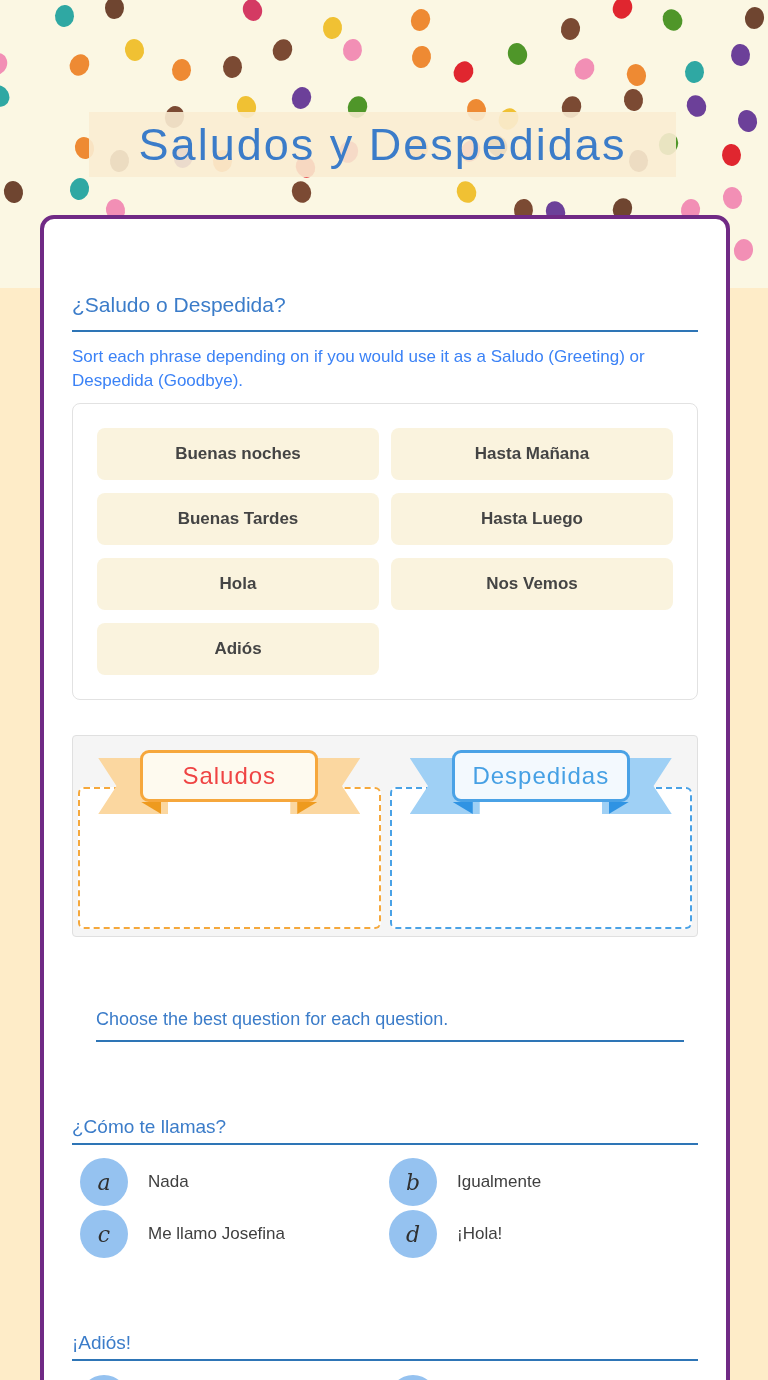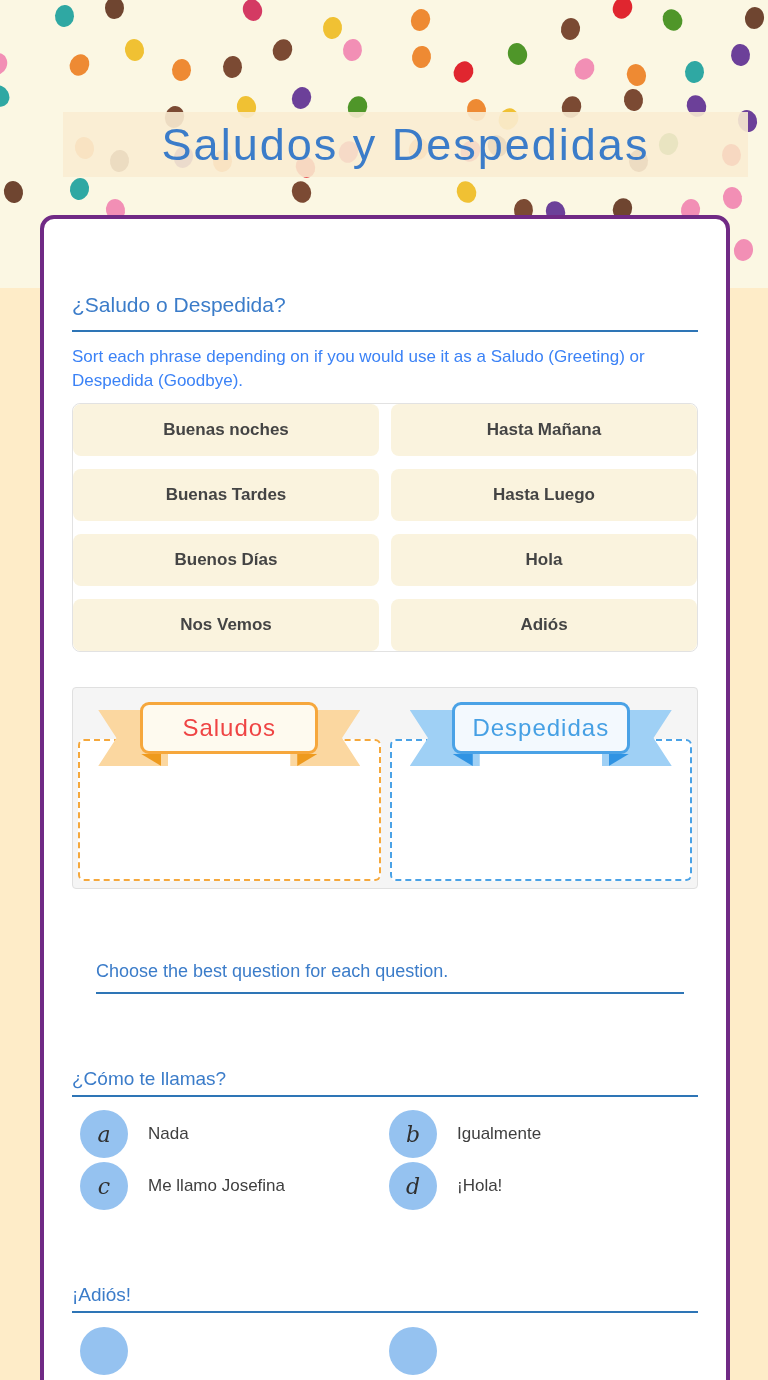--- a/index.html
+++ b/index.html
@@ -14,21 +14,21 @@
 
   
   .header-bg {
     position:absolute; top:0; left:0; width:768px; height:288px;
     background:#fbf7e3; overflow:hidden; z-index:0;
   }
   .dot {
     position:absolute; width:19px; height:22px; border-radius:50%;
   }
   .title-banner {
-    position:absolute; left:63px; top:112px; width:685px; height:65px;
+    position:absolute; left:89px; top:112px; width:587px; height:65px;
     background:rgba(250,236,210,0.9);
     display:flex; align-items:center; justify-content:center;
     z-index:1;
   }
   .title-banner h1 {
     font-size:45px; font-weight:normal; letter-spacing:2px;
     color:#3b7cc9;
   }
 
   
@@ -42,21 +42,21 @@
   .hw-heading {
     font-weight:normal; color:#3b7cc9;
     border-bottom:2px solid #2e75b6;
   }
   .heading-1 { margin-top:71px; font-size:21px; line-height:30px; padding-bottom:10px; }
   .instructions { margin-top:13px; font-size:17px; line-height:24px; color:#3b82f6; }
 
   
   .chip-bank {
     margin-top:10px; border:1px solid #e2e2e2; border-radius:8px; background:#fff;
-    padding:0; display:grid; grid-template-columns:1fr 1fr; gap:13px 12px;
+    padding:24px; display:grid; grid-template-columns:1fr 1fr; gap:13px 12px;
   }
   .chip {
     height:52px; background:#faf3de; border-radius:8px;
     display:flex; align-items:center; justify-content:center;
     font-size:17px; font-weight:bold; color:#444; cursor:grab;
   }
 
   
   .drop-panel {
     margin-top:35px; height:202px; background:#f5f5f5;
@@ -196,21 +196,20 @@
   <div class="card-inner">
 
     <h2 class="hw-heading heading-1">¿Saludo o Despedida?</h2>
     <p class="instructions">Sort each phrase depending on if you would use it as a Saludo (Greeting) or Despedida (Goodbye).</p>
 
     <div class="chip-bank">
       <div class="chip">Buenas noches</div>
       <div class="chip">Hasta Mañana</div>
       <div class="chip">Buenas Tardes</div>
       <div class="chip">Hasta Luego</div>
-      <div class="chip">Buenos Días</div>
       <div class="chip">Hola</div>
       <div class="chip">Nos Vemos</div>
       <div class="chip">Adiós</div>
     </div>
 
     <div class="drop-panel">
       <div class="zone orange">
         <div class="zone-box orange"></div>
         <div class="ribbon">
           <div class="wing left"></div>

